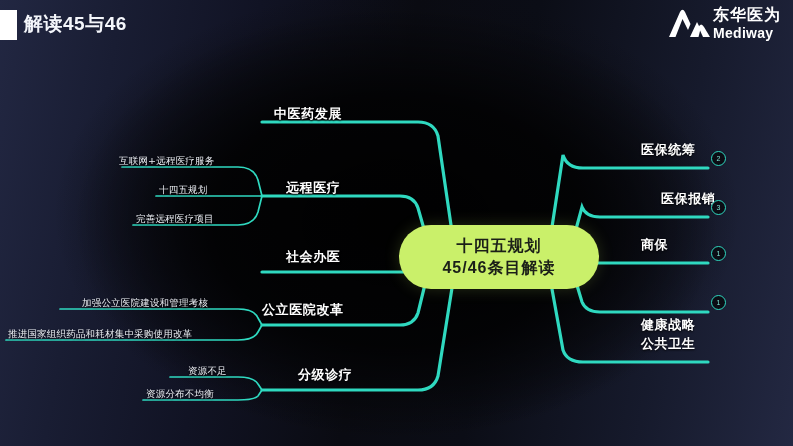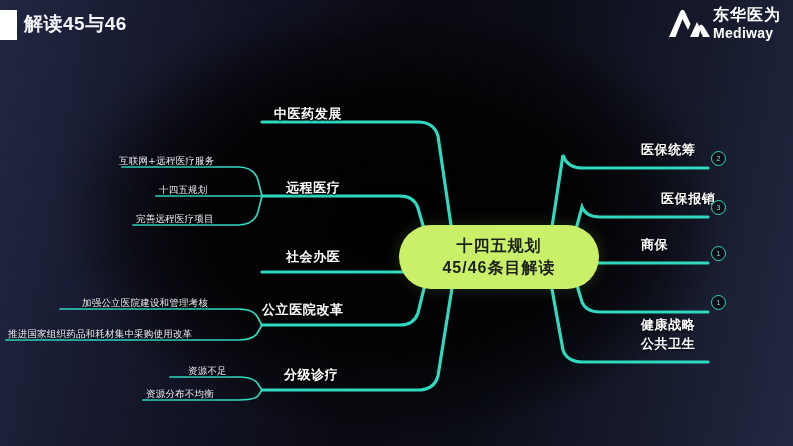--- a/index.html
+++ b/index.html
@@ -199,21 +199,21 @@
   </div>
 
   <div class="node-label branch-label" style="left:274px; top:105px;">中医药发展</div>
 
   <div class="node-label branch-label" style="left:286px; top:179px;">远程医疗</div>
 
   <div class="node-label branch-label" style="left:286px; top:248px;">社会办医</div>
 
   <div class="node-label branch-label" style="left:262px; top:301px;">公立医院改革</div>
 
-  <div class="node-label branch-label" style="left:284px; top:366px;">分级诊疗</div>
+  <div class="node-label branch-label" style="left:298px; top:366px;">分级诊疗</div>
 
   <div class="node-label sub-label" style="left:119px; top:155px;">互联网+远程医疗服务</div>
   <div class="node-label sub-label" style="left:159px; top:184px;">十四五规划</div>
   <div class="node-label sub-label" style="left:136px; top:213px;">完善远程医疗项目</div>
 
   <div class="node-label sub-label" style="left:58px; top:297px;margin-left:24px;">加强公立医院建设和管理考核</div>
   <div class="node-label sub-label" style="left:8px; top:328px;">推进国家组织药品和耗材集中采购使用改革</div>
 
   <div class="node-label sub-label" style="left:188px; top:365px;">资源不足</div>
   <div class="node-label sub-label" style="left:146px; top:388px;">资源分布不均衡</div>

